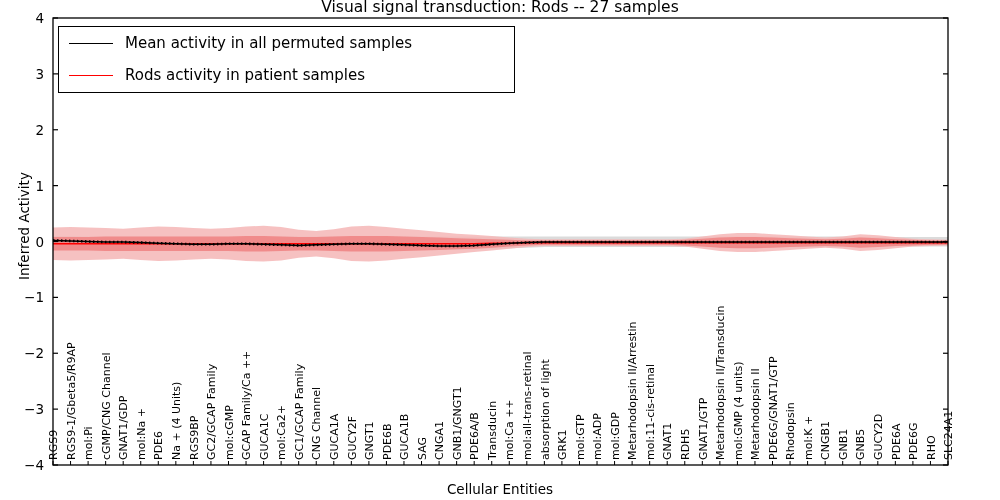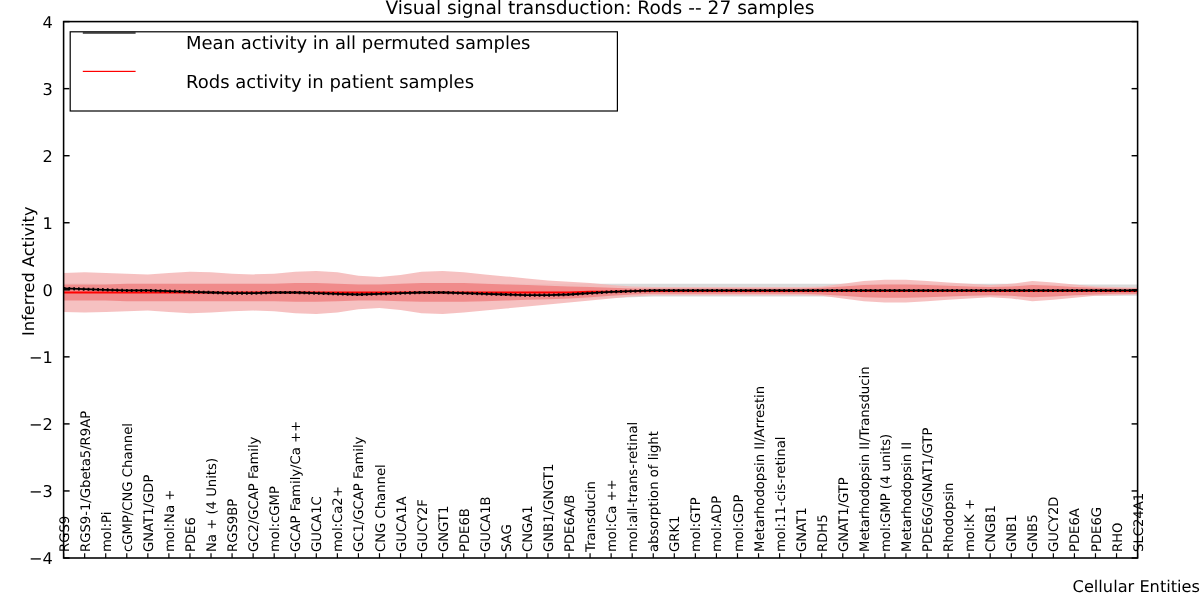--- a/index.html
+++ b/index.html
@@ -1,25 +1,25 @@
 <!DOCTYPE html>
 <html><head>
 <meta charset="utf-8">
 <style>
   html,body{margin:0;padding:0;background:#ffffff;}
   body{width:1000px;height:500px;font-family:"DejaVu Sans","Liberation Sans",sans-serif;overflow:hidden;}
   #root{position:relative;width:1000px;height:441px;}
   .title{position:absolute;left:0;top:-2px;width:1000px;text-align:center;font-size:15.5px;color:#000;}
   .ylabel{position:absolute;left:-96px;top:218px;width:240px;text-align:center;font-size:13.5px;color:#000;transform:rotate(-90deg);transform-origin:center center;}
-  .xlabel{position:absolute;left:0;top:481px;width:1000px;text-align:right;font-size:13.5px;color:#000;}
+  .xlabel{position:absolute;left:0;top:481px;width:1000px;text-align:center;font-size:13.5px;color:#000;}
   svg{position:absolute;left:0;top:0;}
   .ytick{font-size:13.5px;fill:#000;}
   .xtick{font-size:11px;fill:#000;}
   .legendbox{position:absolute;left:58px;top:26px;width:455px;height:65px;border:1.2px solid #000;background:#fff;}
-  .legrow{display:flex;align-items:flex-start;height:32px;padding-left:10px;gap:30px;}
+  .legrow{display:flex;align-items:center;height:32px;padding-left:10px;}
   .legline{width:44px;height:0;border-top:1.5px solid #000;margin-right:12px;}
   .legline.red{border-top-color:#ff0000;}
   .legtext{font-size:15px;color:#000;white-space:nowrap;}
 </style>
 </head>
 <body>
 
 <div id="root">
   <div class="title">Visual signal transduction: Rods -- 27 samples</div>
   <div class="ylabel">Inferred Activity</div>

